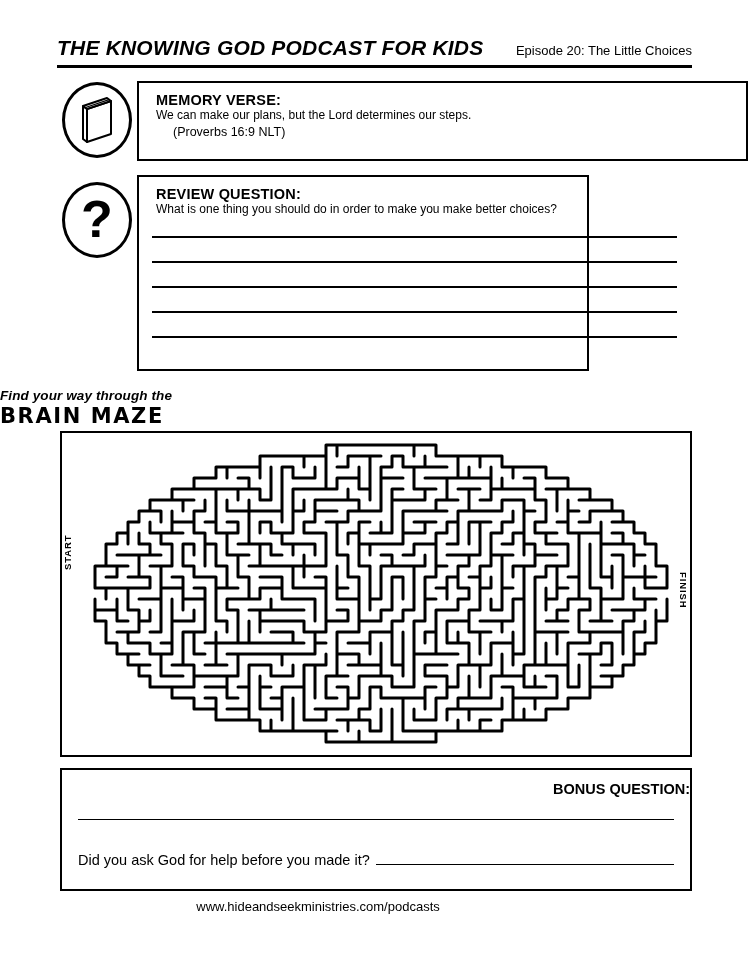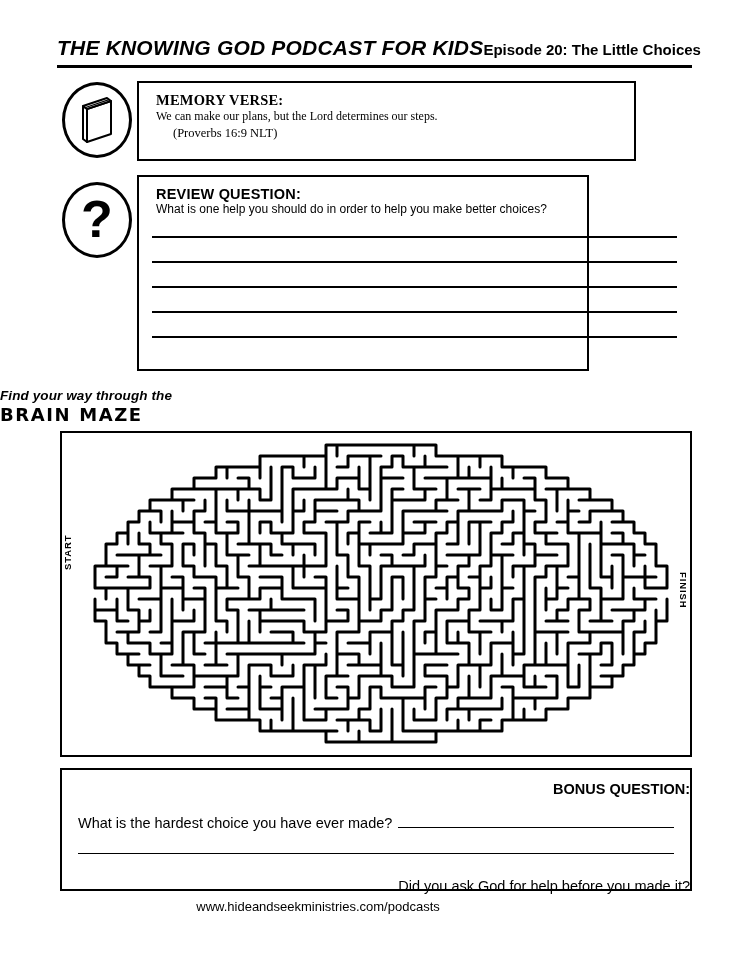--- a/index.html
+++ b/index.html
@@ -35,22 +35,22 @@
     justify-content: space-between;
   }
   .header-title {
     font-size: 21px;
     font-weight: bold;
     font-style: italic;
     letter-spacing: 0.2px;
     white-space: nowrap;
   }
   .header-episode {
-    font-size: 15px;
-    font-weight: bold;
+    font-size: 13px;
+    font-weight: normal;
     white-space: nowrap;
   }
   .header-rule {
     position: absolute;
     left: 57px;
     top: 65px;
     width: 635px;
     height: 3px;
     background: #000;
   }
@@ -77,21 +77,21 @@
     margin-top: -2px;
   }
 
   
   .box {
     position: absolute;
     border: 2.5px solid #000;
     box-sizing: border-box;
     background: #fff;
   }
-  #verse-box  { left: 137px; top: 81px;  width: 499px; height: 80px; font-family: Liberation Serif, serif; }
+  #verse-box  { left: 137px; top: 81px;  width: 611px; height: 80px; }
   #review-box { left: 137px; top: 175px; width: 452px; height: 196px; }
   #maze-box   { left: 60px;  top: 431px; width: 632px; height: 326px; }
   #bonus-box  { left: 60px;  top: 768px; width: 632px; height: 123px; text-align: right; }
 
   .box-label {
     font-size: 14.5px;
     font-weight: bold;
     letter-spacing: 0.2px;
   }
   .box-body {
@@ -128,21 +128,21 @@
     width: 750px;
     text-align: left;
   }
   .maze-caption-small {
     font-size: 13.5px;
     font-style: italic;
     font-weight: bold;
     letter-spacing: 0.1px;
   }
   .maze-caption-big {
-    font-size: 18px;
+    font-size: 21px;
     font-weight: bold;
     letter-spacing: 1.6px;
     margin-top: 1px;
     font-family: "DejaVu Sans", sans-serif;
   }
 
   .maze-svg-wrap {
     position: absolute;
     left: 62px;
     top: 433px;
@@ -237,21 +237,21 @@
     </div>
   </div>
 
   <div class="icon-circle" id="review-icon">
     <span class="qmark">?</span>
   </div>
 
   <div class="box" id="review-box">
     <div class="inner">
       <div class="box-label">REVIEW QUESTION:</div>
-      <div class="box-body">What is one help you should do in order to help you make better choices?</div>
+      <div class="box-body">What is one thing you should do in order to make you make better choices?</div>
     </div>
   </div>
 
   <div class="answer-lines" id="answer-lines">
       <div class="answer-line"></div>
       <div class="answer-line"></div>
       <div class="answer-line"></div>
       <div class="answer-line"></div>
       <div class="answer-line"></div>
     </div>
@@ -266,26 +266,22 @@
     <svg id="maze-svg" width="628" height="322" viewBox="0 0 628 322" aria-hidden="true">
         <path d="M264 12L275 12M264 12L264 23M275 12L286 12M275 12L275 23M286 12L297 12M297 12L308 12M308 12L319 12M319 12L330 12M330 12L341 12M341 12L352 12M352 12L363 12M352 12L352 23M363 12L374 12M374 12L374 23M198 23L209 23M198 23L198 34M209 23L220 23M220 23L231 23M231 23L242 23M242 23L253 23M242 23L242 34M253 23L264 23M264 23L264 34M286 23L297 23M286 23L286 34M297 23L308 23M308 23L319 23M308 23L308 34M330 23L341 23M330 23L330 34M341 23L341 34M363 23L363 34M374 23L385 23M385 23L396 23M396 23L407 23M396 23L396 34M407 23L418 23M418 23L429 23M418 23L418 34M429 23L440 23M440 23L440 34M154 34L165 34M154 34L154 45M165 34L176 34M165 34L165 45M176 34L187 34M187 34L198 34M198 34L198 45M209 34L209 45M220 34L231 34M220 34L220 45M231 34L231 45M253 34L253 45M264 34L264 45M275 34L286 34M297 34L297 45M308 34L308 45M319 34L330 34M319 34L319 45M341 34L352 34M352 34L363 34M352 34L352 45M363 34L374 34M374 34L385 34M396 34L396 45M407 34L407 45M429 34L429 45M440 34L451 34M451 34L462 34M451 34L451 45M462 34L473 34M473 34L484 34M484 34L484 45M132 45L143 45M132 45L132 56M143 45L154 45M176 45L187 45M187 45L187 56M209 45L209 56M220 45L220 56M231 45L242 45M242 45L253 45M264 45L264 56M275 45L286 45M275 45L275 56M286 45L297 45M297 45L297 56M308 45L308 56M319 45L330 45M319 45L319 56M330 45L341 45M352 45L352 56M363 45L374 45M374 45L385 45M385 45L396 45M385 45L385 56M396 45L407 45M407 45L418 45M418 45L429 45M429 45L429 56M440 45L440 56M462 45L473 45M473 45L473 56M484 45L495 45M495 45L506 45M506 45L506 56M110 56L121 56M110 56L110 67M121 56L132 56M132 56L143 56M143 56L154 56M154 56L165 56M154 56L154 67M165 56L176 56M176 56L187 56M176 56L176 67M187 56L198 56M198 56L198 67M209 56L209 67M220 56L220 67M231 56L242 56M231 56L231 67M242 56L253 56M253 56L264 56M264 56L275 56M286 56L286 67M297 56L308 56M308 56L308 67M319 56L319 67M330 56L341 56M330 56L330 67M352 56L363 56M363 56L374 56M363 56L363 67M385 56L385 67M396 56L407 56M407 56L418 56M407 56L407 67M429 56L440 56M429 56L429 67M440 56L451 56M451 56L462 56M462 56L473 56M473 56L473 67M484 56L495 56M495 56L506 56M495 56L495 67M506 56L517 56M517 56L528 56M528 56L528 67M88 67L99 67M88 67L88 78M99 67L110 67M110 67L121 67M121 67L132 67M121 67L121 78M143 67L143 78M154 67L154 78M165 67L165 78M187 67L187 78M198 67L209 67M220 67L220 78M231 67L231 78M242 67L242 78M253 67L264 67M253 67L253 78M264 67L275 67M275 67L286 67M286 67L297 67M297 67L297 78M319 67L319 78M330 67L341 67M330 67L330 78M341 67L352 67M352 67L363 67M374 67L385 67M374 67L374 78M385 67L396 67M407 67L407 78M418 67L429 67M440 67L451 67M440 67L440 78M451 67L462 67M462 67L462 78M473 67L484 67M484 67L484 78M495 67L495 78M506 67L506 78M517 67L528 67M528 67L539 67M539 67L550 67M550 67L550 78M77 78L88 78M77 78L77 89M88 78L99 78M99 78L99 89M110 78L110 89M132 78L143 78M132 78L132 89M154 78L154 89M165 78L176 78M176 78L187 78M187 78L198 78M187 78L187 89M198 78L209 78M209 78L220 78M220 78L220 89M231 78L242 78M231 78L231 89M253 78L264 78M253 78L253 89M264 78L275 78M286 78L297 78M286 78L286 89M297 78L308 78M308 78L319 78M330 78L330 89M341 78L352 78M341 78L341 89M352 78L363 78M363 78L374 78M374 78L385 78M396 78L407 78M396 78L396 89M407 78L418 78M418 78L429 78M429 78L440 78M451 78L451 89M462 78L473 78M462 78L462 89M484 78L484 89M506 78L517 78M506 78L506 89M528 78L539 78M528 78L528 89M539 78L550 78M550 78L561 78M561 78L561 89M66 89L77 89M66 89L66 100M88 89L88 100M110 89L121 89M110 89L110 100M121 89L132 89M132 89L132 100M143 89L154 89M154 89L154 100M165 89L176 89M176 89L176 100M187 89L187 100M198 89L209 89M198 89L198 100M209 89L209 100M231 89L231 100M242 89L253 89M242 89L242 100M264 89L275 89M275 89L286 89M275 89L275 100M297 89L308 89M297 89L297 100M319 89L319 100M330 89L330 100M341 89L341 100M352 89L363 89M363 89L374 89M363 89L363 100M385 89L396 89M385 89L385 100M396 89L396 100M407 89L418 89M407 89L407 100M418 89L429 89M418 89L418 100M440 89L451 89M440 89L440 100M462 89L462 100M473 89L484 89M473 89L473 100M495 89L506 89M506 89L506 100M517 89L528 89M539 89L539 100M550 89L561 89M561 89L572 89M572 89L572 100M55 100L66 100M55 100L55 111M66 100L66 111M77 100L77 111M88 100L99 100M99 100L110 100M99 100L99 111M110 100L121 100M132 100L143 100M143 100L143 111M154 100L165 100M165 100L176 100M165 100L165 111M187 100L187 111M209 100L220 100M220 100L231 100M220 100L220 111M242 100L253 100M253 100L264 100M264 100L264 111M275 100L275 111M286 100L297 100M286 100L286 111M297 100L297 111M308 100L319 100M319 100L330 100M341 100L352 100M341 100L341 111M352 100L363 100M374 100L385 100M374 100L374 111M396 100L396 111M407 100L407 111M418 100L418 111M429 100L440 100M429 100L429 111M451 100L462 100M451 100L451 111M462 100L462 111M473 100L484 100M484 100L495 100M484 100L484 111M506 100L517 100M517 100L528 100M517 100L517 111M528 100L539 100M539 100L539 111M550 100L561 100M561 100L561 111M572 100L583 100M583 100L583 111M44 111L55 111M44 111L44 122M77 111L88 111M88 111L88 122M99 111L110 111M110 111L110 122M121 111L132 111M121 111L121 122M132 111L132 122M143 111L154 111M143 111L143 122M154 111L154 122M165 111L165 122M176 111L187 111M187 111L198 111M198 111L209 111M198 111L198 122M209 111L209 122M220 111L231 111M231 111L242 111M231 111L231 122M242 111L253 111M253 111L253 122M264 111L264 122M275 111L275 122M297 111L308 111M297 111L297 122M308 111L319 111M308 111L308 122M319 111L330 111M330 111L341 111M352 111L363 111M352 111L352 122M363 111L374 111M374 111L374 122M385 111L396 111M418 111L418 122M429 111L429 122M440 111L451 111M462 111L473 111M462 111L462 122M473 111L473 122M484 111L495 111M495 111L506 111M506 111L506 122M517 111L517 122M528 111L528 122M539 111L550 111M539 111L539 122M550 111L561 111M561 111L572 111M572 111L572 122M583 111L594 111M594 111L594 122M44 122L44 133M55 122L66 122M66 122L77 122M77 122L88 122M77 122L77 133M88 122L99 122M110 122L110 133M121 122L121 133M143 122L143 133M154 122L154 133M165 122L176 122M176 122L187 122M176 122L176 133M198 122L198 133M209 122L220 122M242 122L242 133M264 122L264 133M275 122L286 122M286 122L286 133M297 122L297 133M319 122L330 122M330 122L330 133M341 122L352 122M363 122L363 133M374 122L374 133M385 122L396 122M396 122L407 122M407 122L418 122M407 122L407 133M429 122L440 122M429 122L429 133M440 122L451 122M440 122L440 133M473 122L484 122M473 122L473 133M484 122L495 122M506 122L506 133M517 122L517 133M528 122L528 133M539 122L539 133M550 122L561 122M561 122L561 133M572 122L583 122M572 122L572 133M594 122L594 133M33 133L44 133M33 133L33 144M44 133L55 133M55 133L66 133M55 133L55 144M77 133L77 144M88 133L99 133M99 133L110 133M99 133L99 144M121 133L132 133M132 133L132 144M154 133L165 133M165 133L165 144M176 133L176 144M187 133L198 133M198 133L209 133M209 133L220 133M220 133L231 133M231 133L242 133M231 133L231 144M242 133L253 133M242 133L242 144M253 133L264 133M275 133L275 144M286 133L286 144M297 133L308 133M308 133L308 144M319 133L330 133M319 133L319 144M330 133L341 133M341 133L352 133M352 133L363 133M352 133L352 144M374 133L385 133M374 133L374 144M396 133L407 133M396 133L396 144M418 133L429 133M418 133L418 144M440 133L440 144M451 133L462 133M451 133L451 144M462 133L473 133M462 133L462 144M484 133L495 133M484 133L484 144M495 133L506 133M495 133L495 144M517 133L517 144M528 133L528 144M539 133L539 144M550 133L550 144M561 133L561 144M583 133L583 144M594 133L605 133M605 133L605 144M33 144L33 155M44 144L55 144M66 144L77 144M77 144L88 144M88 144L88 155M99 144L99 155M110 144L121 144M121 144L121 155M132 144L143 144M143 144L154 144M154 144L154 155M165 144L165 155M176 144L187 144M187 144L187 155M198 144L209 144M209 144L220 144M220 144L220 155M231 144L231 155M253 144L264 144M264 144L264 155M275 144L275 155M286 144L297 144M297 144L297 155M308 144L308 155M319 144L319 155M330 144L341 144M330 144L330 155M341 144L341 155M352 144L352 155M363 144L374 144M363 144L363 155M385 144L396 144M385 144L385 155M396 144L396 155M407 144L418 144M418 144L418 155M429 144L429 155M440 144L440 155M462 144L462 155M473 144L484 144M473 144L473 155M495 144L495 155M506 144L517 144M517 144L517 155M528 144L528 155M539 144L550 144M550 144L550 155M561 144L572 144M561 144L561 155M572 144L583 144M583 144L594 144M583 144L583 155M605 144L605 155M33 155L44 155M44 155L55 155M44 155L44 166M55 155L66 155M66 155L77 155M66 155L66 166M77 155L88 155M99 155L110 155M99 155L99 166M110 155L121 155M121 155L121 166M132 155L143 155M143 155L143 166M154 155L165 155M154 155L154 166M165 155L176 155M187 155L187 166M198 155L209 155M198 155L198 166M209 155L220 155M220 155L220 166M231 155L242 155M242 155L253 155M253 155L264 155M264 155L264 166M275 155L286 155M275 155L275 166M297 155L297 166M308 155L308 166M319 155L319 166M330 155L330 166M341 155L341 166M352 155L352 166M363 155L363 166M374 155L385 155M385 155L385 166M396 155L407 155M407 155L407 166M418 155L429 155M418 155L418 166M440 155L451 155M440 155L440 166M462 155L462 166M473 155L473 166M484 155L484 166M495 155L506 155M495 155L495 166M517 155L517 166M528 155L539 155M539 155L539 166M561 155L561 166M572 155L572 166M583 155L594 155M594 155L605 155M33 166L33 177M55 166L55 177M66 166L66 177M77 166L88 166M88 166L99 166M99 166L99 177M110 166L110 177M121 166L132 166M121 166L121 177M132 166L143 166M143 166L143 177M154 166L154 177M165 166L176 166M165 166L165 177M176 166L187 166M187 166L198 166M209 166L209 177M220 166L231 166M231 166L242 166M242 166L253 166M253 166L253 177M264 166L264 177M275 166L286 166M286 166L297 166M297 166L297 177M308 166L319 166M308 166L308 177M330 166L330 177M352 166L352 177M363 166L374 166M363 166L363 177M396 166L407 166M396 166L396 177M418 166L418 177M429 166L429 177M440 166L440 177M451 166L462 166M451 166L451 177M462 166L462 177M473 166L473 177M484 166L495 166M484 166L484 177M506 166L517 166M506 166L506 177M517 166L528 166M528 166L528 177M539 166L550 166M539 166L539 177M550 166L561 166M572 166L583 166M583 166L594 166M583 166L583 177M605 166L605 177M33 177L44 177M33 177L33 188M33 188L44 188M44 177L55 177M55 177L55 188M66 177L77 177M77 177L77 188M88 177L88 188M99 177L99 188M110 177L110 188M132 177L132 188M143 177L143 188M154 177L154 188M165 177L176 177M176 177L176 188M187 177L198 177M198 177L209 177M198 177L198 188M209 177L220 177M220 177L231 177M231 177L242 177M253 177L253 188M264 177L264 188M275 177L286 177M286 177L286 188M297 177L297 188M319 177L330 177M319 177L319 188M341 177L352 177M341 177L341 188M363 177L363 188M374 177L385 177M374 177L374 188M385 177L396 177M407 177L418 177M407 177L407 188M429 177L440 177M451 177L451 188M462 177L462 188M473 177L473 188M495 177L506 177M495 177L495 188M517 177L528 177M517 177L517 188M539 177L539 188M550 177L561 177M561 177L572 177M572 177L583 177M572 177L572 188M594 177L594 188M594 188L605 188M605 177L605 188M44 188L44 199M55 188L66 188M77 188L88 188M77 188L77 199M99 188L99 199M110 188L121 188M110 188L110 199M121 188L132 188M143 188L143 199M154 188L165 188M165 188L165 199M176 188L176 199M187 188L187 199M198 188L209 188M198 188L198 199M209 188L220 188M220 188L231 188M231 188L242 188M242 188L242 199M264 188L275 188M264 188L264 199M275 188L286 188M297 188L308 188M297 188L297 199M308 188L319 188M330 188L341 188M330 188L330 199M352 188L363 188M352 188L352 199M374 188L374 199M385 188L396 188M385 188L385 199M396 188L407 188M407 188L407 199M418 188L429 188M429 188L440 188M440 188L451 188M440 188L440 199M462 188L462 199M473 188L473 199M484 188L495 188M495 188L506 188M517 188L517 199M528 188L539 188M539 188L550 188M561 188L572 188M561 188L561 199M583 188L583 199M594 188L594 199M44 199L44 210M44 210L55 210M55 199L66 199M66 199L77 199M66 199L66 210M88 199L99 199M110 199L110 210M121 199L132 199M121 199L121 210M132 199L143 199M132 199L132 210M154 199L154 210M176 199L176 210M187 199L187 210M209 199L220 199M220 199L231 199M231 199L231 210M242 199L253 199M253 199L264 199M253 199L253 210M275 199L286 199M275 199L275 210M286 199L297 199M308 199L319 199M308 199L308 210M319 199L330 199M330 199L330 210M341 199L341 210M352 199L352 210M363 199L374 199M363 199L363 210M374 199L374 210M385 199L385 210M396 199L396 210M407 199L418 199M418 199L429 199M418 199L418 210M451 199L451 210M462 199L462 210M473 199L484 199M473 199L473 210M484 199L495 199M495 199L506 199M495 199L495 210M517 199L528 199M528 199L539 199M528 199L528 210M539 199L550 199M550 199L561 199M561 199L561 210M572 199L583 199M572 199L572 210M583 210L594 210M594 199L594 210M55 210L55 221M55 221L66 221M66 210L77 210M77 210L88 210M88 210L88 221M99 210L110 210M110 210L110 221M121 210L121 221M132 210L132 221M143 210L154 210M154 210L165 210M154 210L154 221M165 210L176 210M176 210L187 210M187 210L198 210M198 210L209 210M209 210L220 210M220 210L231 210M231 210L242 210M253 210L264 210M253 210L253 221M275 210L275 221M286 210L297 210M297 210L308 210M308 210L308 221M319 210L319 221M330 210L330 221M341 210L341 221M352 210L352 221M374 210L374 221M385 210L396 210M396 210L407 210M407 210L407 221M418 210L418 221M429 210L440 210M429 210L429 221M440 210L451 210M451 210L451 221M462 210L462 221M473 210L473 221M484 210L484 221M495 210L495 221M506 210L517 210M506 210L506 221M517 210L528 210M539 210L550 210M539 210L539 221M550 210L550 221M561 210L561 221M572 210L572 221M572 221L583 221M583 210L583 221M66 221L77 221M66 221L66 232M66 232L77 232M88 221L99 221M99 221L110 221M99 221L99 232M121 221L121 232M132 221L143 221M154 221L154 232M165 221L176 221M176 221L187 221M176 221L176 232M187 221L198 221M198 221L209 221M209 221L220 221M220 221L231 221M220 221L220 232M231 221L242 221M242 221L253 221M264 221L264 232M275 221L286 221M275 221L275 232M286 221L297 221M297 221L297 232M319 221L319 232M330 221L330 232M341 221L341 232M352 221L363 221M352 221L352 232M363 221L374 221M374 221L385 221M385 221L396 221M407 221L407 232M429 221L429 232M440 221L440 232M451 221L462 221M451 221L451 232M473 221L473 232M484 221L484 232M506 221L506 232M517 221L528 221M528 221L539 221M528 221L528 232M550 221L550 232M561 232L572 232M572 221L572 232M77 232L88 232M77 232L77 243M77 243L88 243M99 232L99 243M110 232L121 232M121 232L132 232M132 232L132 243M143 232L154 232M154 232L165 232M176 232L176 243M187 232L198 232M187 232L187 243M198 232L209 232M209 232L209 243M231 232L231 243M242 232L253 232M242 232L242 243M253 232L264 232M253 232L253 243M275 232L275 243M286 232L297 232M297 232L308 232M308 232L319 232M319 232L319 243M330 232L341 232M341 232L341 243M352 232L352 243M363 232L374 232M363 232L363 243M374 232L385 232M396 232L407 232M396 232L396 243M407 232L418 232M418 232L429 232M418 232L418 243M440 232L440 243M462 232L473 232M462 232L462 243M473 232L484 232M484 232L495 232M495 232L506 232M506 232L506 243M517 232L517 243M528 232L528 243M539 232L550 232M550 243L561 243M561 232L561 243M88 243L88 254M88 254L99 254M99 243L110 243M99 254L110 254M110 243L121 243M132 243L143 243M132 243L132 254M143 243L154 243M154 243L165 243M165 243L176 243M165 243L165 254M187 243L187 254M198 243L198 254M209 243L220 243M220 243L231 243M242 243L242 254M253 243L253 254M264 243L275 243M264 243L264 254M275 243L286 243M297 243L308 243M297 243L297 254M308 243L319 243M319 243L330 243M330 243L330 254M352 243L352 254M363 243L374 243M374 243L385 243M385 243L385 254M396 243L396 254M407 243L407 254M418 243L418 254M429 243L440 243M429 243L429 254M440 243L451 243M451 243L462 243M462 243L462 254M473 243L473 254M484 243L495 243M495 243L495 254M506 243L506 254M517 243L517 254M528 243L528 254M528 254L539 254M539 243L550 243M539 254L550 254M550 243L550 254M110 254L121 254M110 254L110 265M110 265L121 265M121 254L132 254M121 265L132 265M143 254L154 254M154 254L165 254M165 254L165 265M176 254L187 254M187 254L187 265M198 254L209 254M198 254L198 265M220 254L231 254M220 254L220 265M231 254L242 254M242 254L242 265M253 254L253 265M264 254L264 265M275 254L286 254M286 254L286 265M297 254L297 265M308 254L319 254M308 254L308 265M319 254L319 265M330 254L341 254M341 254L352 254M363 254L374 254M363 254L363 265M385 254L396 254M385 254L385 265M407 254L407 265M429 254L429 265M440 254L451 254M451 254L451 265M462 254L473 254M473 254L484 254M495 254L495 265M506 254L517 254M506 265L517 265M517 265L528 265M528 254L528 265M132 265L132 276M132 276L143 276M143 265L154 265M143 276L154 276M154 265L154 276M165 265L176 265M187 265L187 276M198 265L198 276M209 265L220 265M220 265L220 276M231 265L231 276M242 265L242 276M264 265L275 265M286 265L297 265M286 265L286 276M308 265L308 276M319 265L330 265M330 265L341 265M341 265L352 265M341 265L341 276M352 265L363 265M363 265L363 276M374 265L385 265M374 265L374 276M396 265L407 265M396 265L396 276M407 265L418 265M418 265L429 265M440 265L440 276M451 265L462 265M451 265L451 276M462 265L473 265M473 265L484 265M473 265L473 276M484 265L495 265M484 276L495 276M495 276L506 276M506 265L506 276M154 276L154 287M154 287L165 287M165 276L176 276M165 287L176 287M176 276L187 276M176 287L187 287M187 276L187 287M187 287L198 287M198 276L209 276M209 276L220 276M220 276L220 287M231 276L231 287M242 276L242 287M253 276L264 276M264 276L275 276M264 276L264 287M275 276L286 276M297 276L308 276M297 276L297 287M319 276L319 287M330 276L330 287M341 276L341 287M352 276L352 287M374 276L374 287M385 276L396 276M385 276L385 287M396 276L407 276M407 276L418 276M407 276L407 287M418 276L429 276M429 276L440 276M440 287L451 287M451 276L451 287M451 287L462 287M462 276L462 287M462 287L473 287M473 287L484 287M484 276L484 287M198 287L198 298M198 298L209 298M209 287L209 298M209 298L220 298M220 298L231 298M231 287L231 298M231 298L242 298M242 287L253 287M242 298L253 298M253 287L264 287M253 298L264 298M275 287L286 287M286 287L297 287M286 287L286 298M297 287L308 287M308 287L308 298M319 287L319 298M330 287L330 298M341 287L341 298M352 287L363 287M363 287L374 287M374 298L385 298M385 298L396 298M396 287L396 298M396 298L407 298M407 298L418 298M418 287L429 287M418 287L418 298M418 298L429 298M429 298L440 298M440 287L440 298M264 298L275 298M264 298L264 309M264 309L275 309M275 309L286 309M286 309L297 309M297 298L297 309M297 309L308 309M308 298L319 298M308 309L319 309M319 309L330 309M330 298L330 309M330 309L341 309M341 298L352 298M341 309L352 309M352 298L363 298M352 309L363 309M363 298L374 298M363 309L374 309M374 298L374 309" stroke="#000000" stroke-width="3" stroke-linecap="round" stroke-linejoin="round" fill="none"></path>
       </svg>
   </div>
   <div class="side-label" id="start-label">START</div>
   <div class="side-label" id="finish-label">FINISH</div>
 
   <div class="box" id="bonus-box">
     <div class="bonus-inner">
       <div class="bonus-label">BONUS QUESTION:</div>
-      <div class="bonus-row" style="margin-top:18px;">
-        <span class="bonus-q">What is the hardest choice you have ever made?</span>
-        <span class="bonus-rule"></span>
-      </div>
       <div class="bonus-rule-full" style="margin-top:22px;"></div>
-      <div class="bonus-row" style="margin-top:24px;flex-direction:column;">
+      <div class="bonus-row" style="margin-top:32px;">
         <span class="bonus-q">Did you ask God for help before you made it?</span>
         <span class="bonus-rule"></span>
       </div>
     </div>
   </div>
 
   <div class="footer">www.hideandseekministries.com/podcasts</div>
 
 </div>
 

